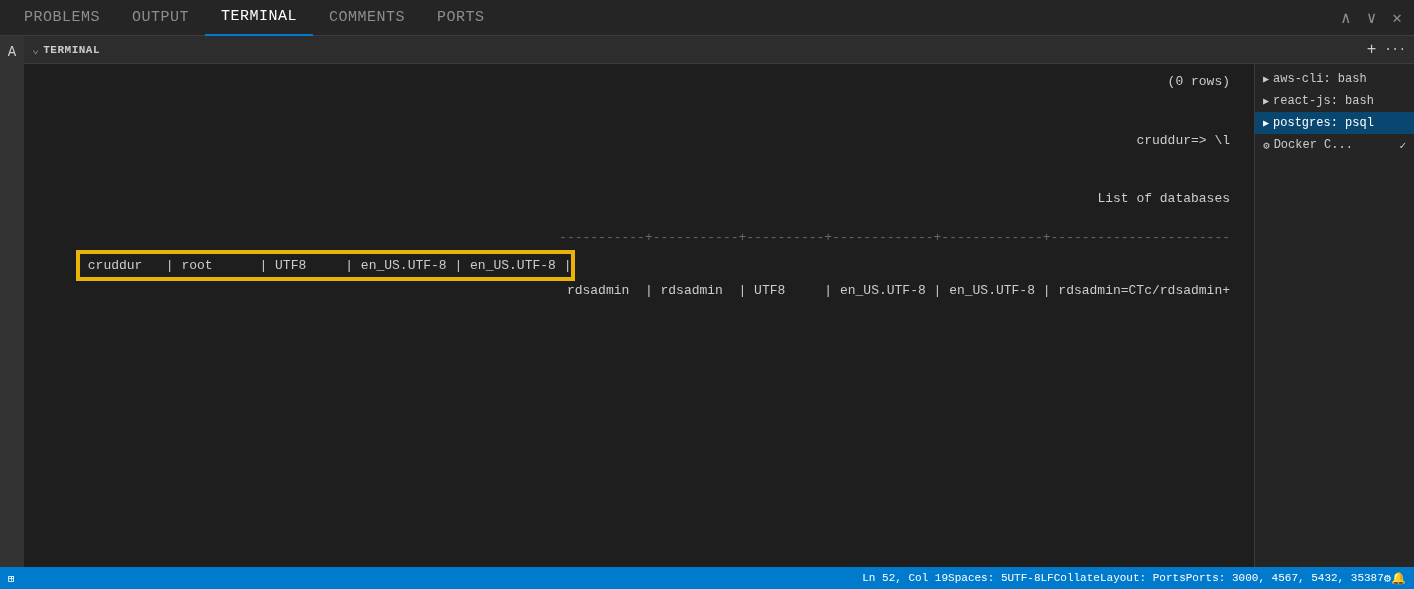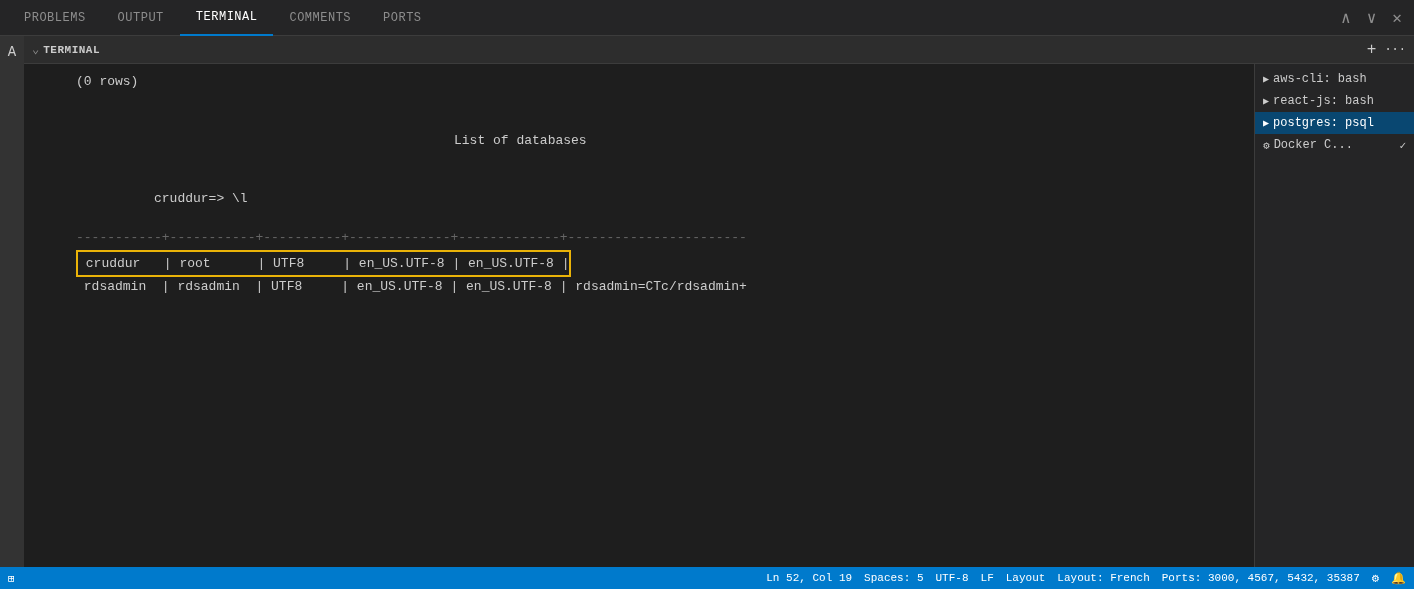--- a/index.html
+++ b/index.html
@@ -23,21 +23,21 @@
       border-bottom: 1px solid #3c3c3c;
       height: 36px;
       flex-shrink: 0;
       padding: 0 8px;
     }
     .tab-item {
       padding: 0 16px;
       height: 36px;
       display: flex;
       align-items: center;
-      font-size: 12px;
+      font-size: 15px;
       color: #8d8d8d;
       cursor: pointer;
       letter-spacing: 0.5px;
       text-transform: uppercase;
     }
     .tab-item.active {
       color: #ffffff;
       border-bottom: 2px solid #007acc;
     }
     .tab-bar-right {
@@ -119,20 +119,21 @@
       flex: 1;
       padding: 8px 12px;
       overflow-y: auto;
       background: #1e1e1e;
       line-height: 1.5;
     }
 
     .terminal-line {
       white-space: pre;
       color: #cccccc;
+      text-align: right;
     }
 
     
     .status-bar {
       height: 22px;
       background: #007acc;
       display: flex;
       align-items: center;
       padding: 0 8px;
       flex-shrink: 0;
@@ -141,21 +142,20 @@
     }
     .status-left {
       display: flex;
       align-items: center;
       gap: 4px;
     }
     .status-right {
       margin-left: auto;
       display: flex;
       align-items: center;
-      gap: 12px;
     }
     .status-item {
       font-size: 11px;
       color: #ffffff;
     }
 
     
     .right-sidebar {
       width: 160px;
       background: #252526;
@@ -235,37 +235,37 @@
 
     <div class="terminal-area-wrap">
 
       <div class="terminal-content">
 
         
         <div class="terminal-line" style="padding-left:40px;">(0 rows)</div>
         <div class="terminal-line"> </div>
 
         
+        <div class="terminal-line" style="padding-left:40px;">
+          <span>cruddur=&gt; \l</span>
+        </div>
+
+        
         <div class="terminal-line" style="padding-left:340px;">
           <span>List of databases</span>
         </div>
 
         
-        <div class="terminal-line" style="padding-left:40px;">
-          <span>cruddur=&gt; \l</span>
-        </div>
-
-        
 
         
         <div class="terminal-line" style="padding-left:40px; color:#666;">-----------+-----------+----------+-------------+-------------+-----------------------</div>
 
         
         <div style="padding-left: 40px; display: inline-block; margin-top: 2px;">
-          <div style="border: 2px solid #eab308; display: inline-block; padding: 2px 0;">
+          <div style="border: 4px solid #eab308; display: inline-block; padding: 2px 0;">
             <div class="terminal-line"> cruddur   | root      | UTF8     | en_US.UTF-8 | en_US.UTF-8 |</div>
           </div>
         </div>
 
         
         <div class="terminal-line" style="padding-left:40px;"> rdsadmin  | rdsadmin  | UTF8     | en_US.UTF-8 | en_US.UTF-8 | rdsadmin=CTc/rdsadmin+</div>
         
 
         
         
@@ -314,19 +314,19 @@
 
 <div class="status-bar">
   <div class="status-left">
     <span style="font-size:11px;">⊞</span>
   </div>
   <div class="status-right">
     <span class="status-item">Ln 52, Col 19</span>
     <span class="status-item">Spaces: 5</span>
     <span class="status-item">UTF-8</span>
     <span class="status-item">LF</span>
-    <span class="status-item">Layout</span>
-    <span class="status-item">Layout: French</span>
+    <span class="status-item">Collate</span>
+    <span class="status-item">Layout: Ports</span>
     <span class="status-item">Ports: 3000, 4567, 5432, 35387</span>
     <span style="font-size:12px;">⚙</span>
     <span style="font-size:12px;">🔔</span>
   </div>
 </div>
 
 </body></html>

